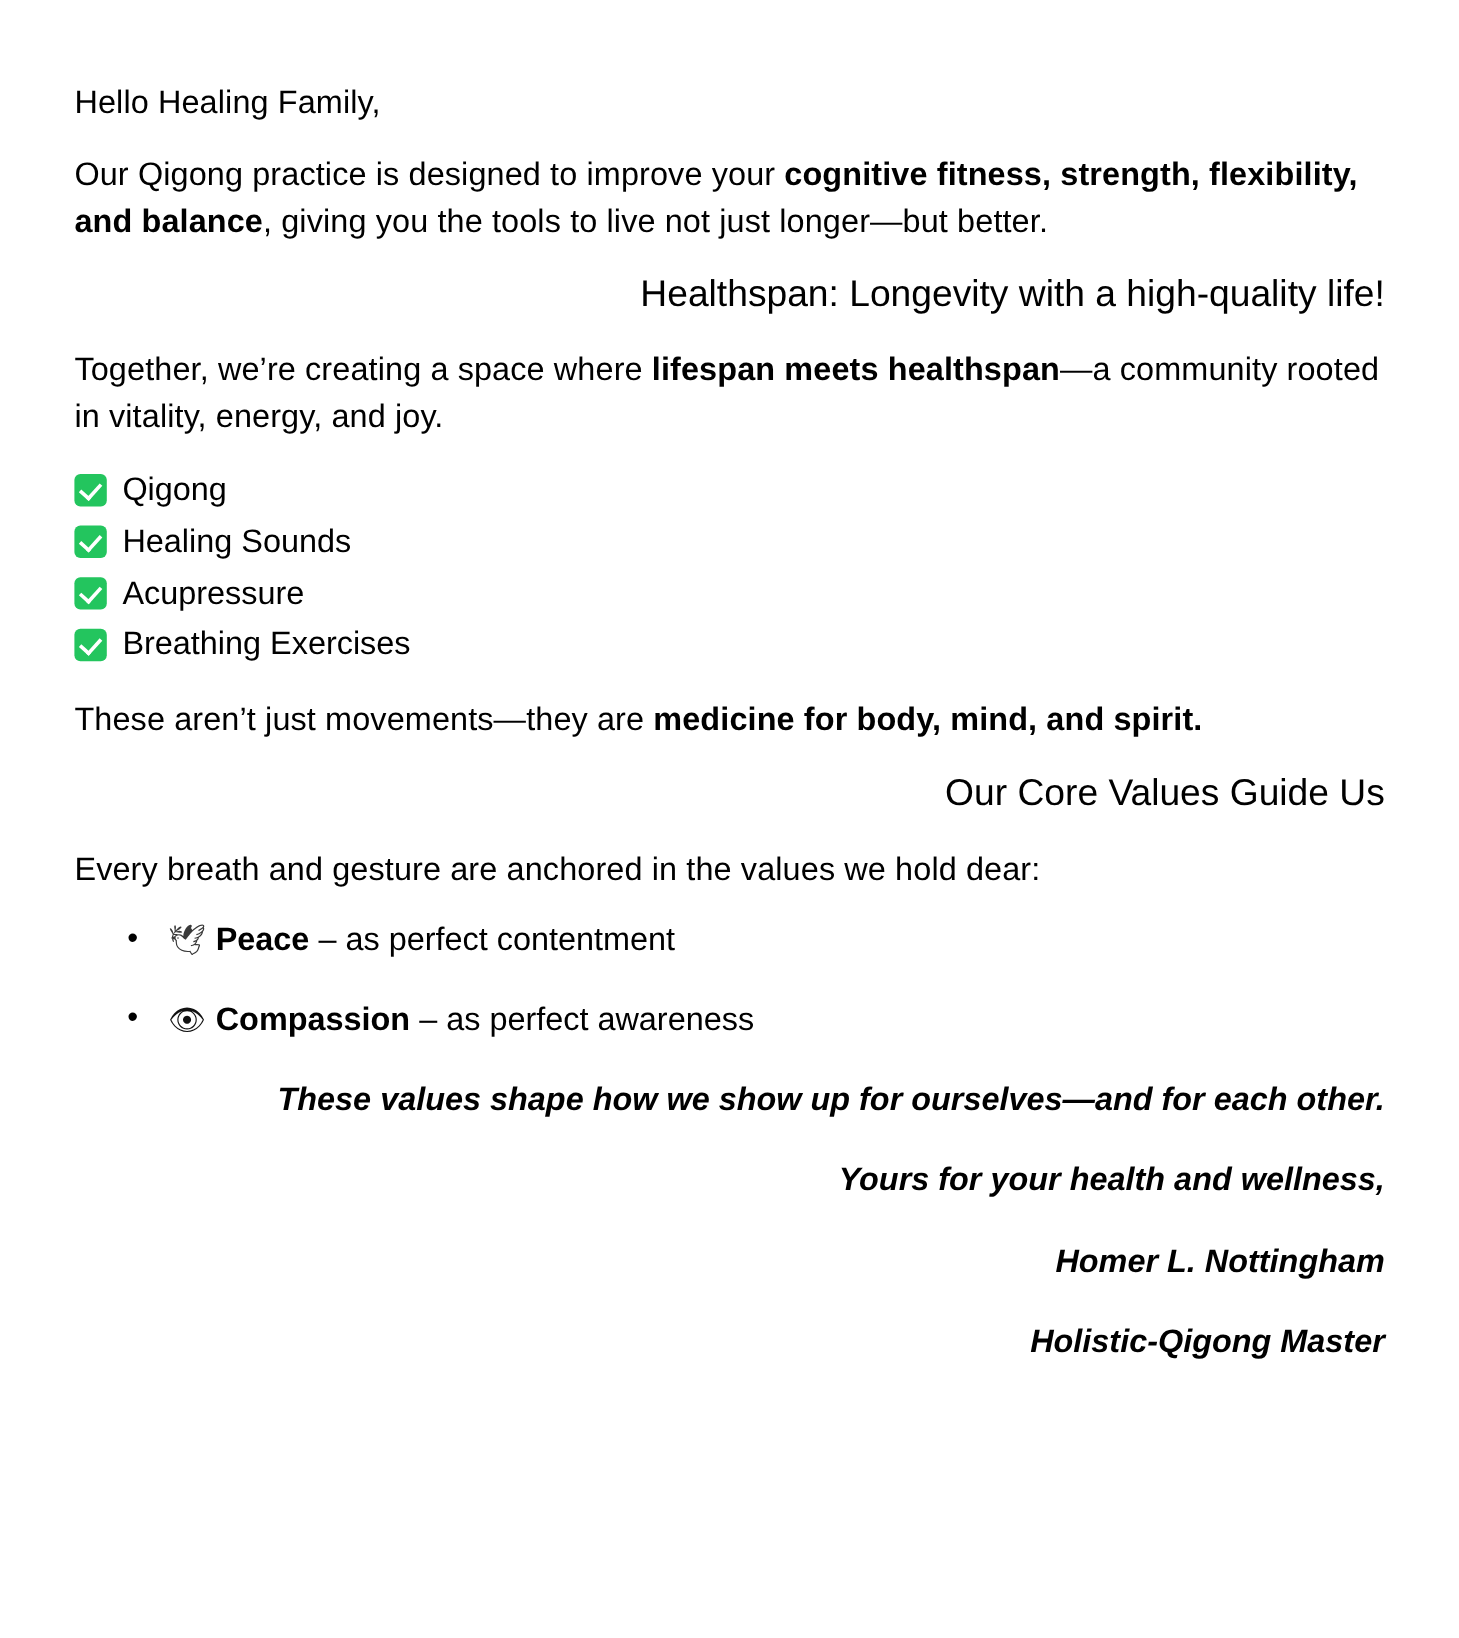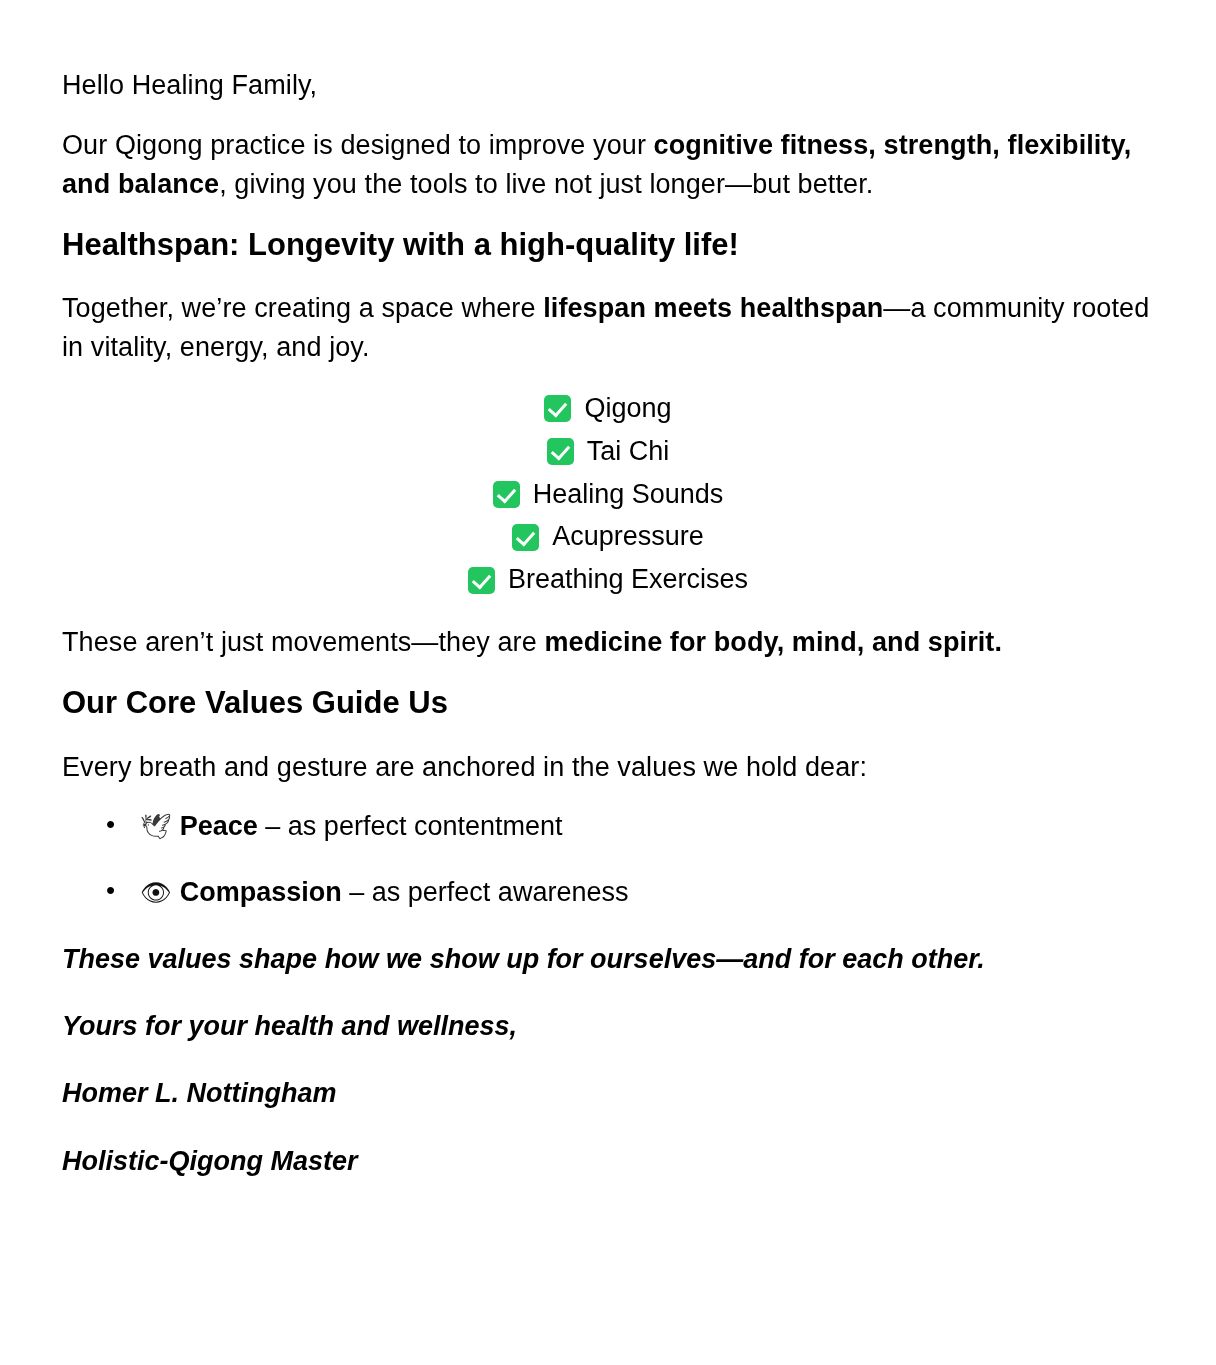--- a/index.html
+++ b/index.html
@@ -22,41 +22,40 @@
   p.para {
     margin: 0 0 22px 0;
     font-size: 27px;
     line-height: 1.42;
     letter-spacing: 0.1px;
   }
   .bold { font-weight: bold; }
   h2.heading {
     margin: 6px 0 24px 0;
     font-size: 31px;
-    font-weight: bold;
-    text-align: left;
+    font-weight: normal;
+    text-align: right;
     line-height: 1.3;
   }
   .lead-list {
     margin: 0 0 4px 0;
     font-size: 27px;
     line-height: 1.42;
   }
   ul.check-list {
     list-style: none;
     margin: 0 0 22px 0;
     padding: 0;
   }
   ul.check-list li {
     display: flex;
     align-items: center;
     font-size: 27px;
     line-height: 1.55;
     margin: 0 0 1px 0;
-    justify-content: center;
   }
   .check-box {
     display: inline-block;
     width: 27px;
     height: 27px;
     border-radius: 5px;
     background: #23C55E;
     position: relative;
     margin-right: 13px;
     flex: 0 0 auto;
@@ -100,44 +99,41 @@
   .v-emoji.love { color: #FF4FA3; }
   .v-emoji.peace { color: #3a3a3a; }
   .v-emoji.compassion { color: #111111; }
   .v-emoji.gratitude { color: #E8A33D; }
   .closing {
     font-size: 27px;
     font-style: italic;
     font-weight: bold;
     line-height: 1.42;
     margin: 0 0 29px 0;
+    text-align: right;
   }
 </style>
 </head>
 <body>
 
 <div class="page">
 
   <p class="para">Hello Healing Family,</p>
 
   <p class="para"><span>Our Qigong practice is designed to improve your </span><span class="bold">cognitive fitness, strength, flexibility, and balance</span><span>, giving you the tools to live not just longer—but better.</span></p>
 
   <h2 class="heading">Healthspan: Longevity with a high-quality life!</h2>
 
   <p class="para"><span>Together, we’re creating a space where </span><span class="bold">lifespan meets healthspan</span><span>—a community rooted in vitality, energy, and joy.</span></p>
 
 
   <ul class="check-list">
     <li>
       <span class="check-box"></span>
       <span>Qigong</span>
-    </li>
-    <li>
-      <span class="check-box"></span>
-      <span>Tai Chi</span>
     </li>
     <li>
       <span class="check-box"></span>
       <span>Healing Sounds</span>
     </li>
     <li>
       <span class="check-box"></span>
       <span>Acupressure</span>
     </li>
     <li>

